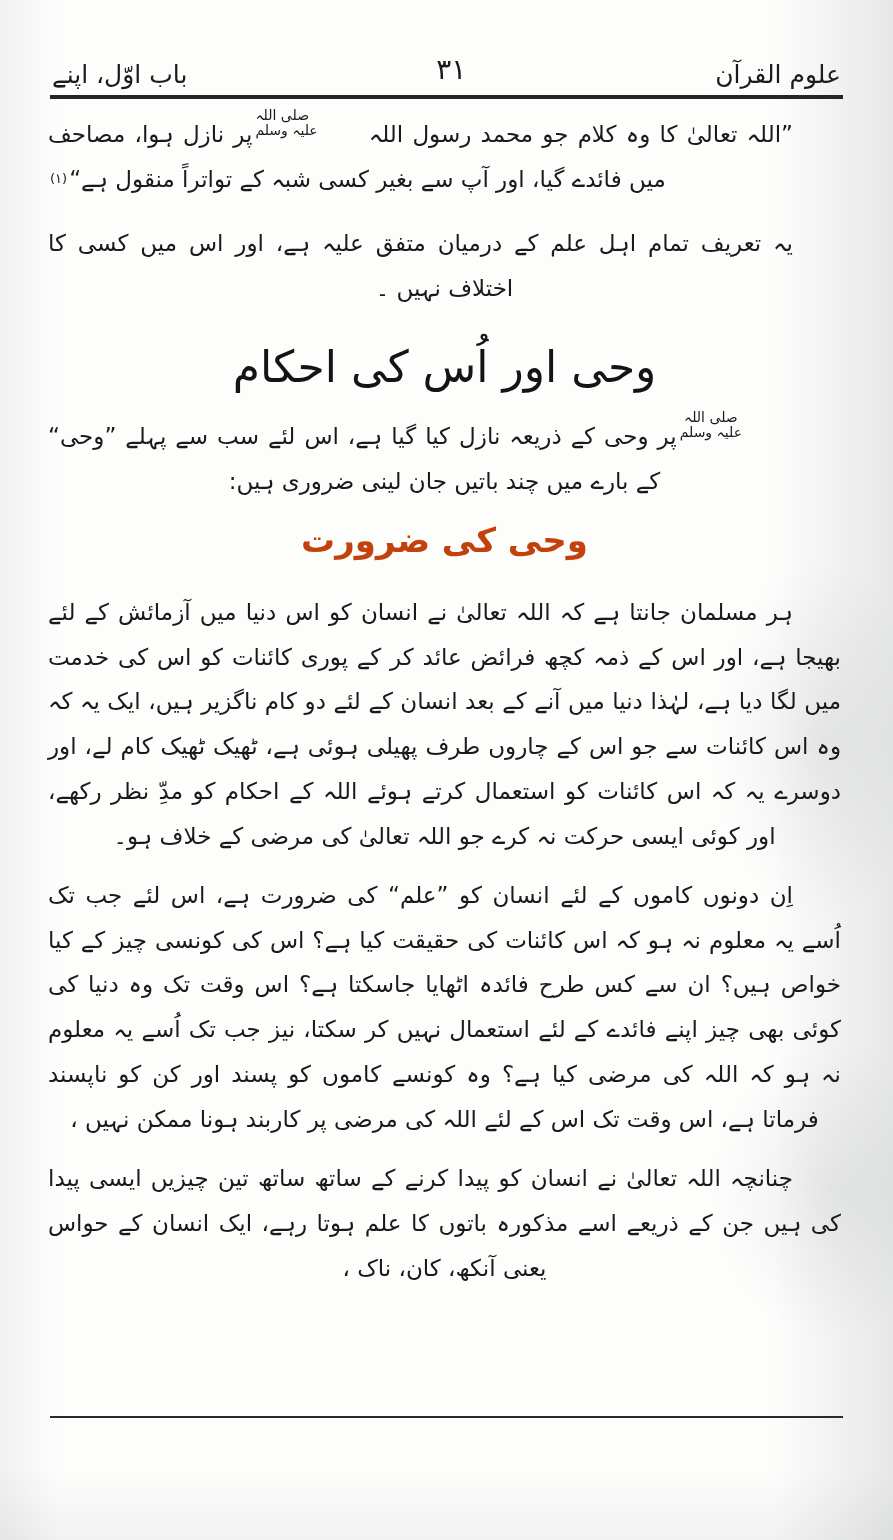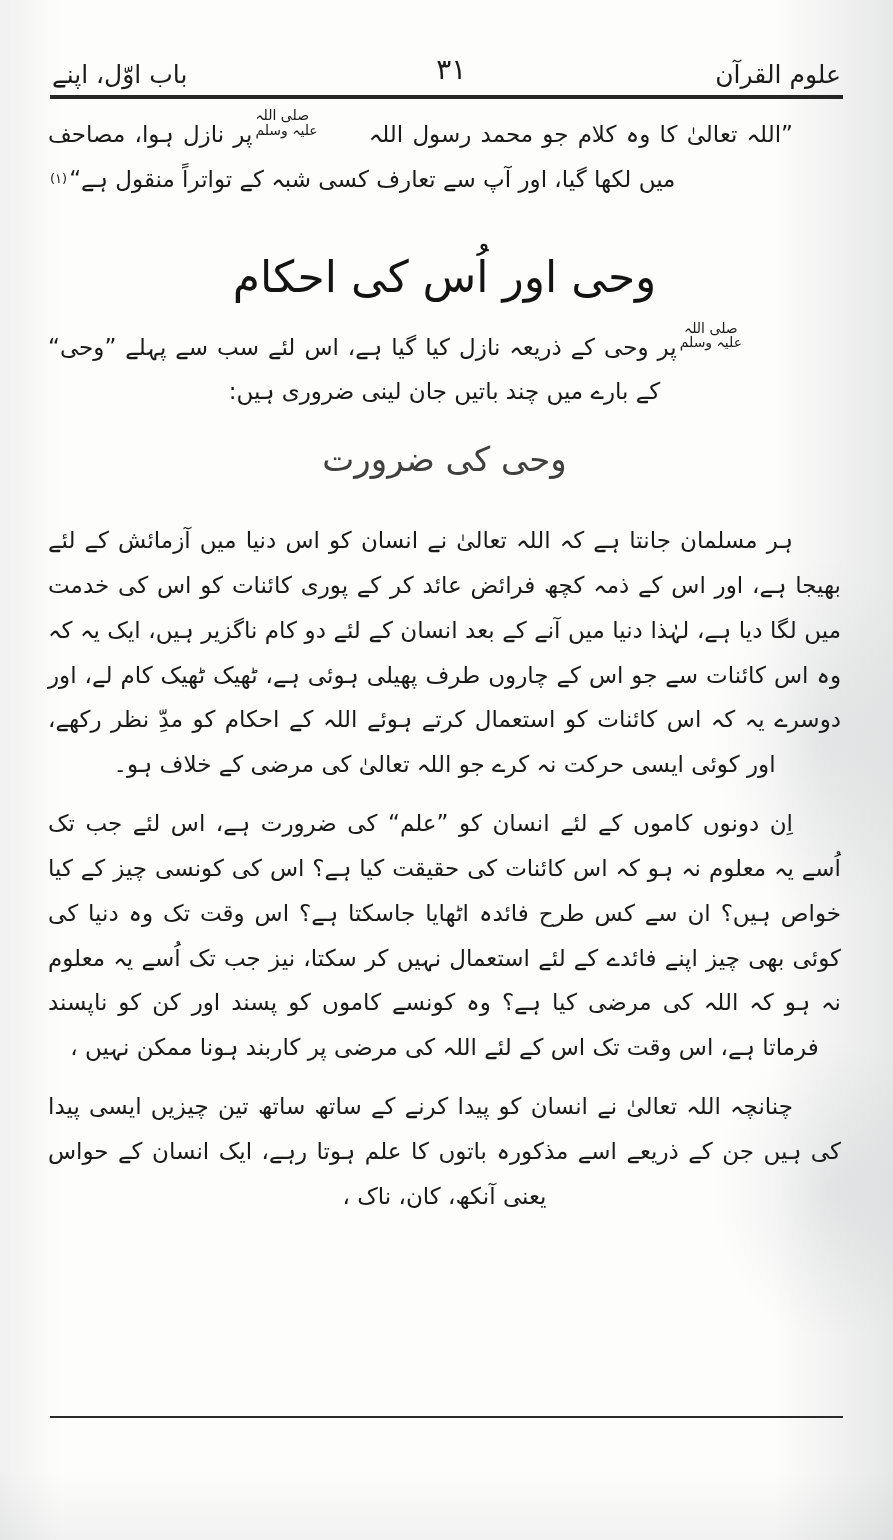--- a/index.html
+++ b/index.html
@@ -144,26 +144,26 @@
   h1.main-heading {
     margin: 0;
     text-align: center;
     font-size: 44px;
     line-height: 1.35;
     font-weight: normal;
     color: #141414;
     letter-spacing: 0px;
   }
   h2.sub-heading {
-    margin: 9px;
+    margin: 0;
     text-align: center;
     font-size: 34px;
     line-height: 1.35;
-    font-weight: normal;
-    color: #404040;
+    font-weight: bold;
+    color: #c2410c;
   }
 
   
   .footnote-rule {
     position: absolute;
     bottom: 122px;
     right: 50px;
     left: 50px;
     height: 2px;
     background: #2a2a2a;
@@ -201,25 +201,26 @@
     <div class="header">
       <span class="header-item">علوم القرآن</span>
       <span class="header-item header-page-no">۳۱</span>
       <span class="header-item">باب اوّل، اپنے</span>
     </div>
     <div class="header-rule"></div>
 
     <div class="body-area">
 
       <div class="quote-block">
-        <p class="para first-line-indent"><span>”اللہ تعالیٰ کا وہ کلام جو محمد رسول اللہ</span><span class="honorific"><span>صلی اللہ</span><span>علیہ وسلم</span></span><span>پر نازل ہوا، مصاحف میں لکھا گیا، اور آپ سے تعارف کسی شبہ کے تواتراً منقول ہے“</span><span class="footnote-marker">(۱)</span></p>
+        <p class="para first-line-indent"><span>”اللہ تعالیٰ کا وہ کلام جو محمد رسول اللہ</span><span class="honorific"><span>صلی اللہ</span><span>علیہ وسلم</span></span><span>پر نازل ہوا، مصاحف میں فائدے گیا، اور آپ سے بغیر کسی شبہ کے تواتراً منقول ہے“</span><span class="footnote-marker">(۱)</span></p>
       </div>
 
       <div class="spacer-sm"></div>
 
+      <p class="para first-line-indent">یہ تعریف تمام اہل علم کے درمیان متفق علیہ ہے، اور اس میں کسی کا اختلاف نہیں ۔</p>
 
       <div class="spacer-md"></div>
 
       <h1 class="main-heading">وحی اور اُس کی احکام</h1>
 
       <div class="spacer-sm"></div>
 
       <p class="para first-line-indent"><span class="honorific"><span>صلی اللہ</span><span>علیہ وسلم</span></span><span>پر وحی کے ذریعہ نازل کیا گیا ہے، اس لئے سب سے پہلے ”وحی“ کے بارے میں چند باتیں جان لینی ضروری ہیں:</span></p>
 
       <div class="spacer-sm"></div>

